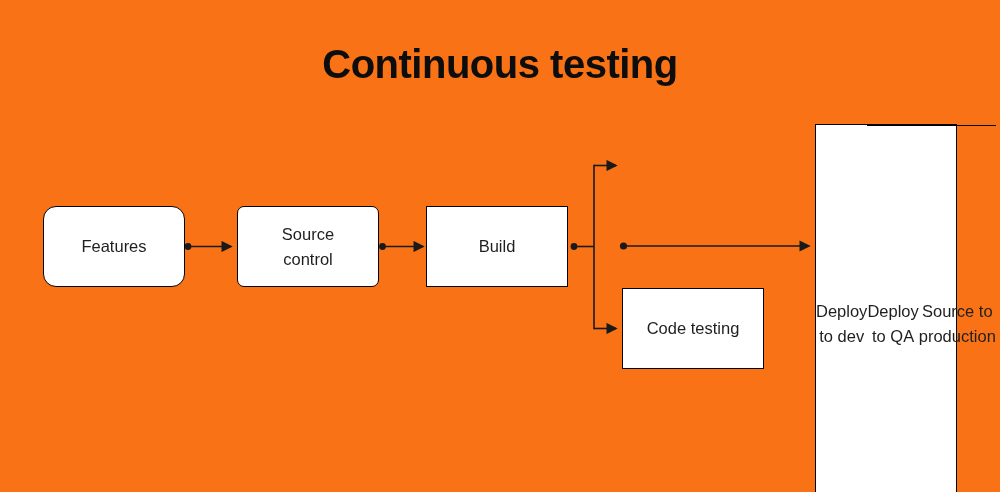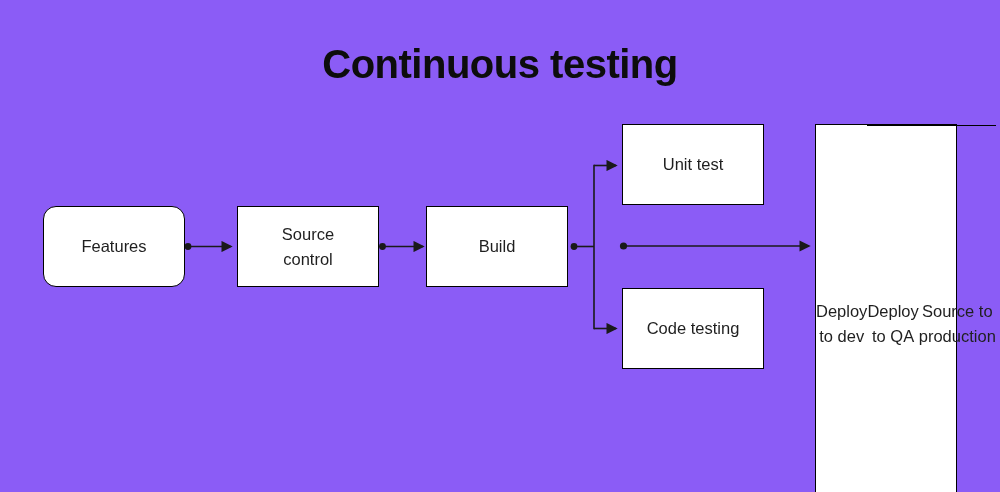--- a/index.html
+++ b/index.html
@@ -5,21 +5,21 @@
   html, body {
     margin: 0;
     padding: 0;
     background: #555;
     font-family: "Liberation Sans", sans-serif;
   }
   .canvas {
     position: relative;
     width: 1000px;
     height: 492px;
-    background: #8b5cf6;
+    background: #f97316;
     overflow: hidden;
   }
   .diagram-title {
     position: absolute;
     top: 42px;
     left: 0;
     width: 100%;
     text-align: center;
     font-size: 40px;
     font-weight: 800;
@@ -40,21 +40,21 @@
     text-align: center;
     font-size: 16.5px;
     line-height: 25px;
     color: #1f1f1f;
   }
   .node span {
     display: inline-block;
     max-width: 98px;
   }
   .node-features        { left: 43px;  top: 206px; border-radius: 13px; }
-  .node-source-control  { left: 237px; top: 206px; }
+  .node-source-control  { left: 237px; top: 206px; border-radius: 7px; }
   .node-build           { left: 426px; top: 206px; }
   .node-unit-test       { left: 622px; top: 124px; }
   .node-code-analysis   { left: 622px; top: 288px; }
   .deploy-column {
     position: absolute;
     left: 815px;
     top: 124px;
     width: 142px;
     height: 399px;
     background: #ffffff;
@@ -133,23 +133,20 @@
   </div>
 
   <div class="node node-source-control">
     <span>Source control</span>
   </div>
 
   <div class="node node-build">
     <span>Build</span>
   </div>
 
-  <div class="node node-unit-test">
-    <span>Unit test</span>
-  </div>
 
   <div class="node node-code-analysis">
     <span>Code testing</span>
   </div>
 
   <div class="deploy-column">
     <div class="deploy-cell">
       <span>Deploy to dev</span>
     </div>
     <div class="deploy-cell">

